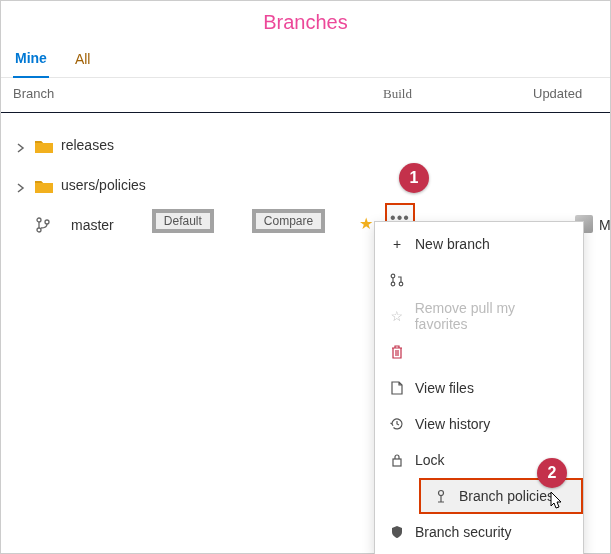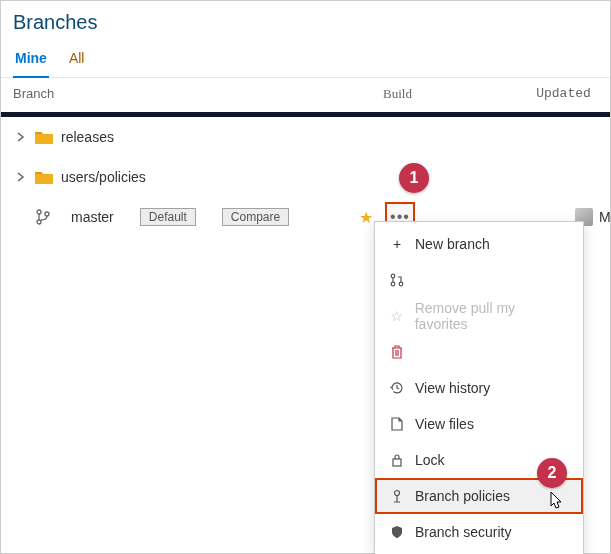--- a/index.html
+++ b/index.html
@@ -9,55 +9,57 @@
       color: #333;
       background: #fff;
       width: 611px;
       height: 554px;
       overflow: hidden;
       border: 1px solid #ccc;
     }
     .page-title {
       font-size: 20px;
       font-weight: 300;
-      color: #0c4a6e;
+      color: #ec4899;
       padding: 10px 12px 8px;
+      text-align: center;
     }
     .tabs {
       display: flex;
-      gap: 18px;
+      gap: 24px;
       padding: 0 12px;
       border-bottom: 1px solid #e6e6e6;
+      align-items: flex-end;
     }
     .tab {
       padding: 8px 2px 10px;
       cursor: pointer;
       color: #a16207;
       font-size: 14px;
     }
     .tab.active {
       color: #0078d4;
       font-weight: 600;
       border-bottom: 2px solid #0078d4;
       margin-bottom: -1px;
     }
     .cols {
       display: flex;
       padding: 8px 12px 10px;
       color: #666;
       font-size: 13px;
-      border-bottom: 5px solid #0f172a;
+      border-bottom: 1px solid #0f172a;
     }
     .col-branch { flex: 0 0 370px; }
     .col-build { flex: 0 0 150px; font-family: Liberation Serif, serif; }
-    .col-updated { flex: 1; text-align: center; padding-right: 4px; font-family: Liberation Mono, monospace;}
+    .col-updated { flex: 1; text-align: left; padding-right: 4px;}
     .rows { padding: 0 12px; }
     .row {
       display: flex;
-      align-items: center;
+      align-items: flex-end;
       height: 40px;
       font-size: 14px;
       color: #333;
     }
     .chev {
       width: 16px;
       color: #666;
       font-size: 11px;
       display: inline-flex;
       justify-content: center;
@@ -67,25 +69,25 @@
       margin: 0 8px 0 6px;
       display: inline-flex;
     }
     .branch-glyph {
       width: 16px; height: 16px;
       margin: 0 8px 0 22px;
       display: inline-flex;
     }
     .badge {
       background: #ededed;
-      border: 1px solid #a3a3a3;
+      border: 4px solid #a3a3a3;
       color: #555;
       font-size: 12px;
       padding: 1px 8px;
-      margin-left: 14px;
+      margin-left: 26px;
     }
     .master-row { position: relative; gap: 12px; }
     .star {
       position: absolute;
       left: 346px;
       color: #f2b01e;
       font-size: 16px;
     }
     .ellipsis-btn {
       position: absolute;
@@ -146,21 +148,21 @@
     .menu-item {
       display: flex;
       align-items: center;
       height: 36px;
       padding: 0 14px;
       cursor: pointer;
       color: #333;
       gap: 10px;
     }
     .menu-item.disabled { color: #bbb; cursor: default; }
-    .menu-item.hover { background: #f0f0f0; }
+    .menu-item.hover { background: #f0f0f0; margin-left: 44px; }
     .menu-item.boxed {
       outline: 2px solid #d83b01;
       outline-offset: -2px;
     }
     .mi-icon { width: 16px; display:inline-flex; justify-content:center; }
     .cursor {
       position: absolute;
       left: 545px;
       top: 490px;
       z-index: 25;
@@ -260,33 +262,33 @@
   </div>
   <div class="menu-item">
     <span class="mi-icon" style="color:#c4314b">
       <svg width="12" height="14" viewBox="0 0 12 14">
           <path d="M1 3h10 M4 3V1h4v2 M2 3v10h8V3 M5 5v6 M7 5v6" fill="none" stroke="#c4314b" stroke-width="1.2"></path>
         </svg>
     </span>
   </div>
   <div class="menu-item">
     <span class="mi-icon">
+      <svg width="12" height="14" viewBox="0 0 12 14">
+          <path d="M1 1h7l3 3v9H1z M8 1v3h3" fill="none" stroke="#555" stroke-width="1.2"></path>
+        </svg>
+    </span>
+    <span>View files</span>
+  </div>
+  <div class="menu-item">
+    <span class="mi-icon">
       <svg width="14" height="14" viewBox="0 0 14 14">
           <path d="M2 7a5 5 0 1 1 1.5 3.5 M2 7l-1.5-1 M2 7l1 1.7 M7 4v3l2 1" fill="none" stroke="#555" stroke-width="1.2"></path>
         </svg>
     </span>
     <span>View history</span>
-  </div>
-  <div class="menu-item">
-    <span class="mi-icon">
-      <svg width="12" height="14" viewBox="0 0 12 14">
-          <path d="M1 1h7l3 3v9H1z M8 1v3h3" fill="none" stroke="#555" stroke-width="1.2"></path>
-        </svg>
-    </span>
-    <span>View files</span>
   </div>
   <div class="menu-item">
     <span class="mi-icon">
       <svg width="12" height="14" viewBox="0 0 12 14">
           <rect x="2" y="6" width="8" height="7" fill="none" stroke="#555" stroke-width="1.2"></rect>
           <path d="M4 6V4a2 2 0 0 1 4 0v2" fill="none" stroke="#555" stroke-width="1.2"></path>
         </svg>
     </span>
     <span>Lock</span>
   </div>

